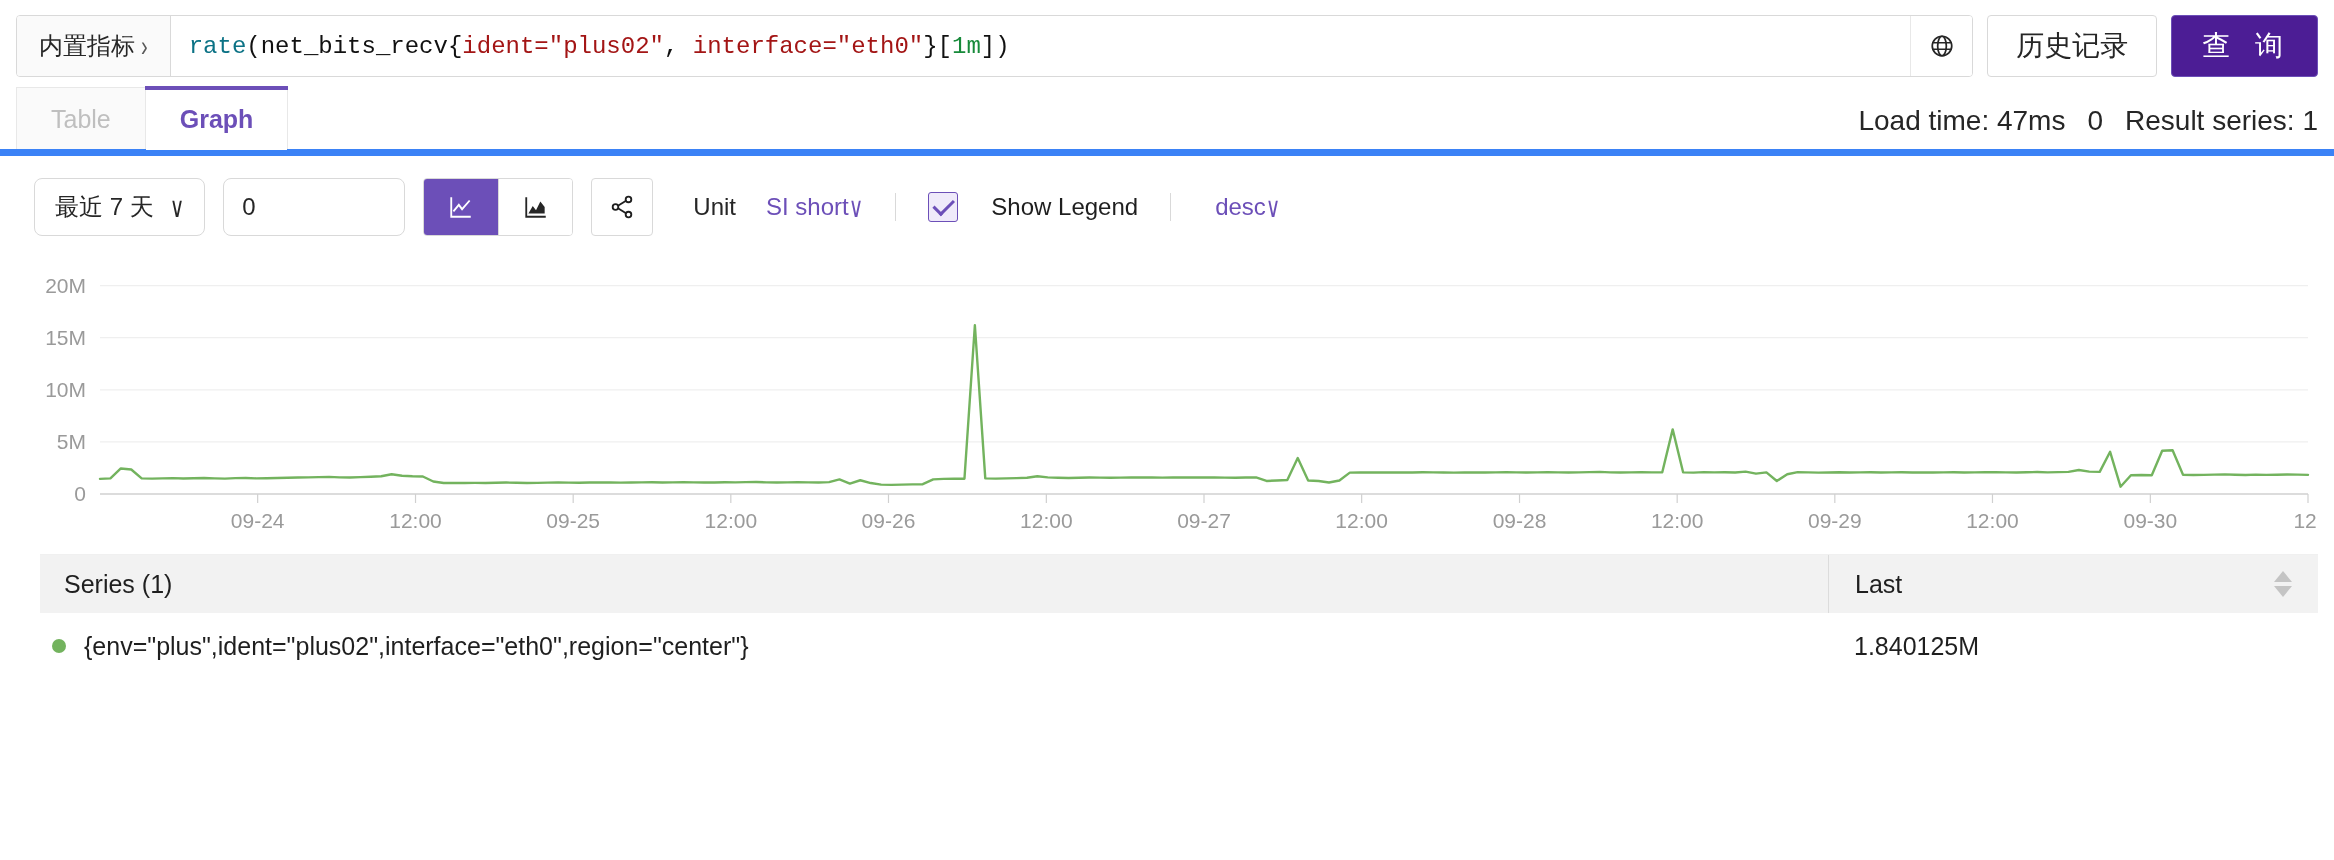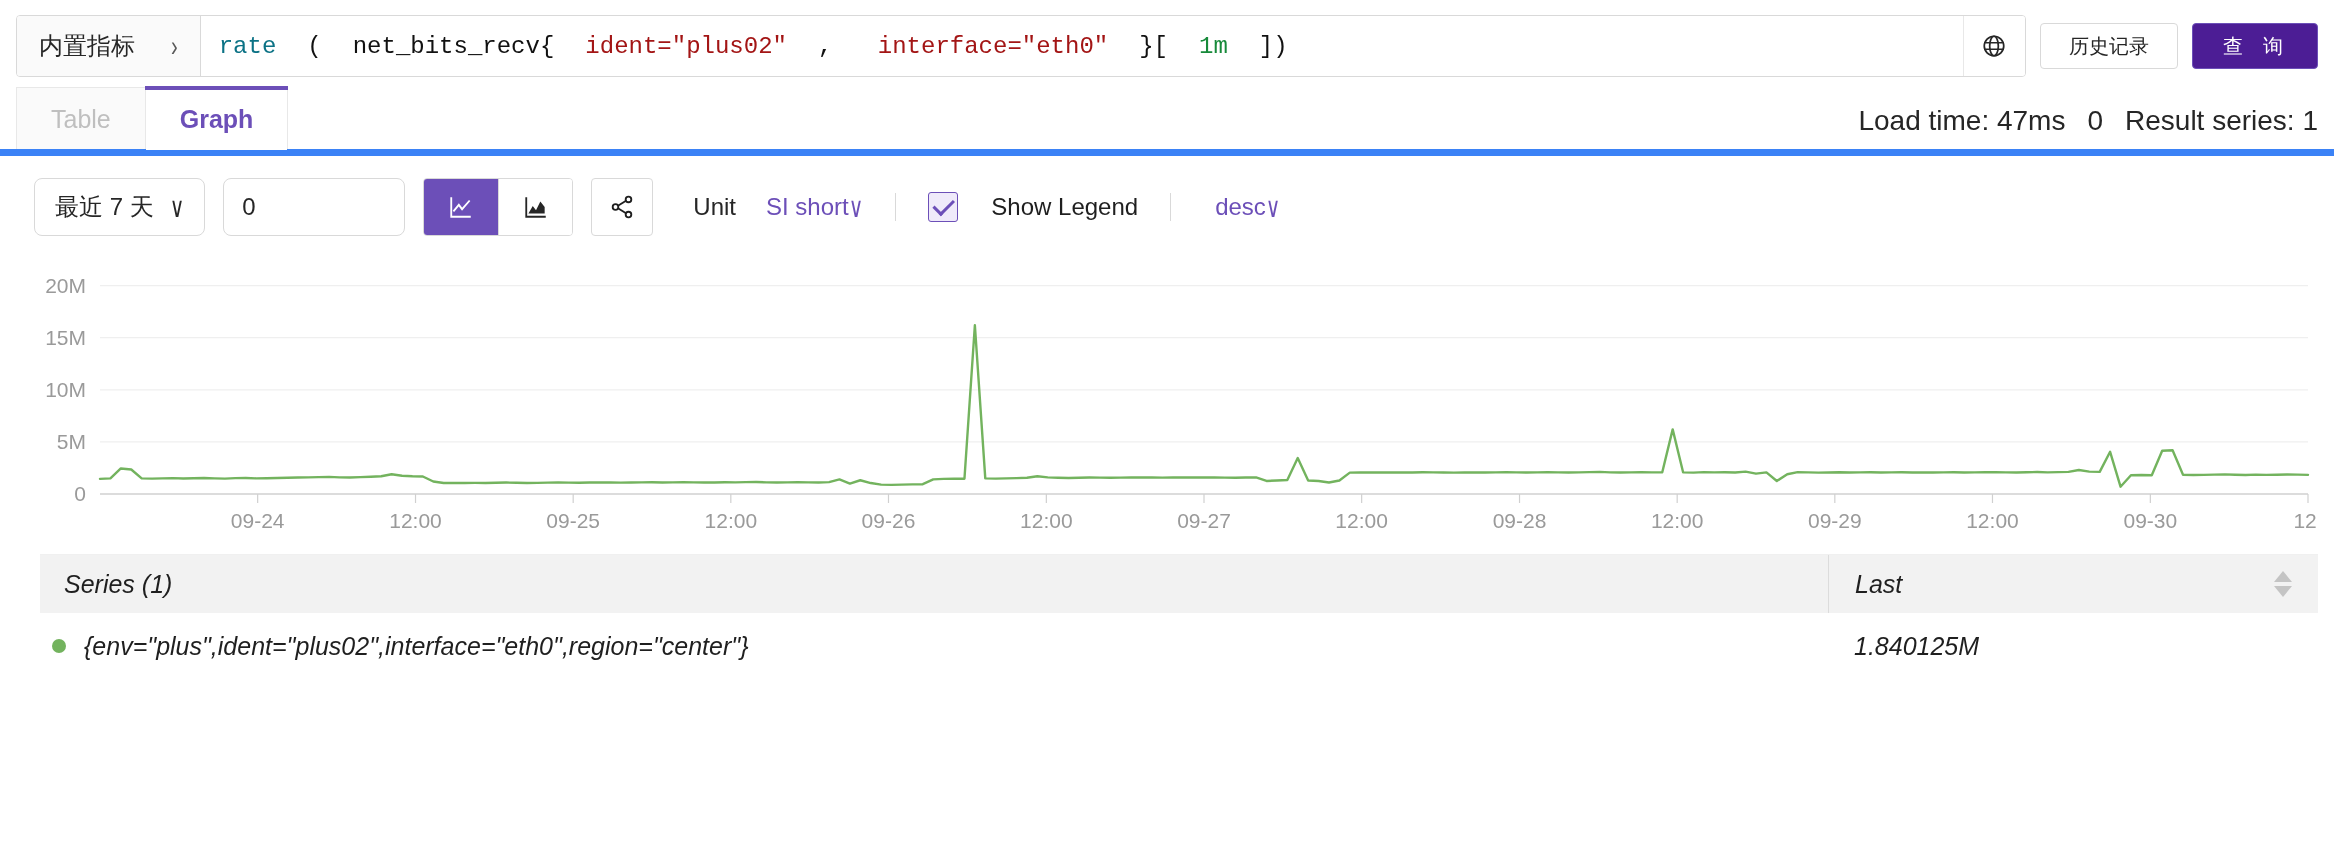--- a/index.html
+++ b/index.html
@@ -30,21 +30,21 @@
     align-items: stretch;
     height: 62px;
     border: 1px solid #d9d9d9;
     border-radius: 4px;
     background: #fff;
     overflow: hidden;
   }
   .metric-select {
     display: flex;
     align-items: center;
-    gap: 36px;
+    gap: 6px;
     padding: 0 22px;
     background: #fafafa;
     border-right: 1px solid #d9d9d9;
     font-size: 24px;
     color: #262626;
     cursor: pointer;
     white-space: nowrap;
   }
   .metric-select .chev {
     font-size: 20px;
@@ -54,40 +54,39 @@
   }
   .query-code {
     flex: 1;
     display: flex;
     align-items: center;
     padding: 0 18px;
     font-family: "Liberation Mono", "DejaVu Sans Mono", monospace;
     font-size: 24px;
     white-space: pre;
     overflow: hidden;
-    gap: 31px;
   }
   .tok-fn { color: #0b7285; }
   .tok-plain { color: #111; }
   .tok-label { color: #a31515; }
   .tok-dur { color: #178a3a; }
   .globe-btn {
     display: flex; align-items: center; justify-content: center;
     width: 62px;
     border-left: 1px solid #e8e8e8;
     background: #fff;
     cursor: pointer;
     color: #262626;
   }
   .globe-btn svg { width: 26px; height: 26px; }
   .btn {
-    height: 46px;
+    height: 62px;
     display: flex; align-items: center; justify-content: center;
     border-radius: 4px;
-    font-size: 20px;
+    font-size: 28px;
     cursor: pointer;
     white-space: nowrap;
   }
   .btn-default {
     border: 1px solid #d9d9d9;
     background: #fff;
     color: #262626;
     padding: 0 28px;
   }
   .btn-primary {
@@ -247,21 +246,20 @@
     position: relative;
     margin: 6px 16px 0 16px;
     height: 280px;
   }
   .chart-svg { display: block; width: 100%; height: 280px; }
 
   
   .legend {
     margin: 14px 16px 0 40px;
     border-top: 1px solid #f0f0f0;
-    font-style: italic;
   }
   .legend-head {
     display: flex;
     background: #f2f2f2;
     height: 58px;
     align-items: center;
     font-size: 25px;
     color: #1f1f1f;
   }
   .lh-series { flex: 1; padding-left: 24px; }

